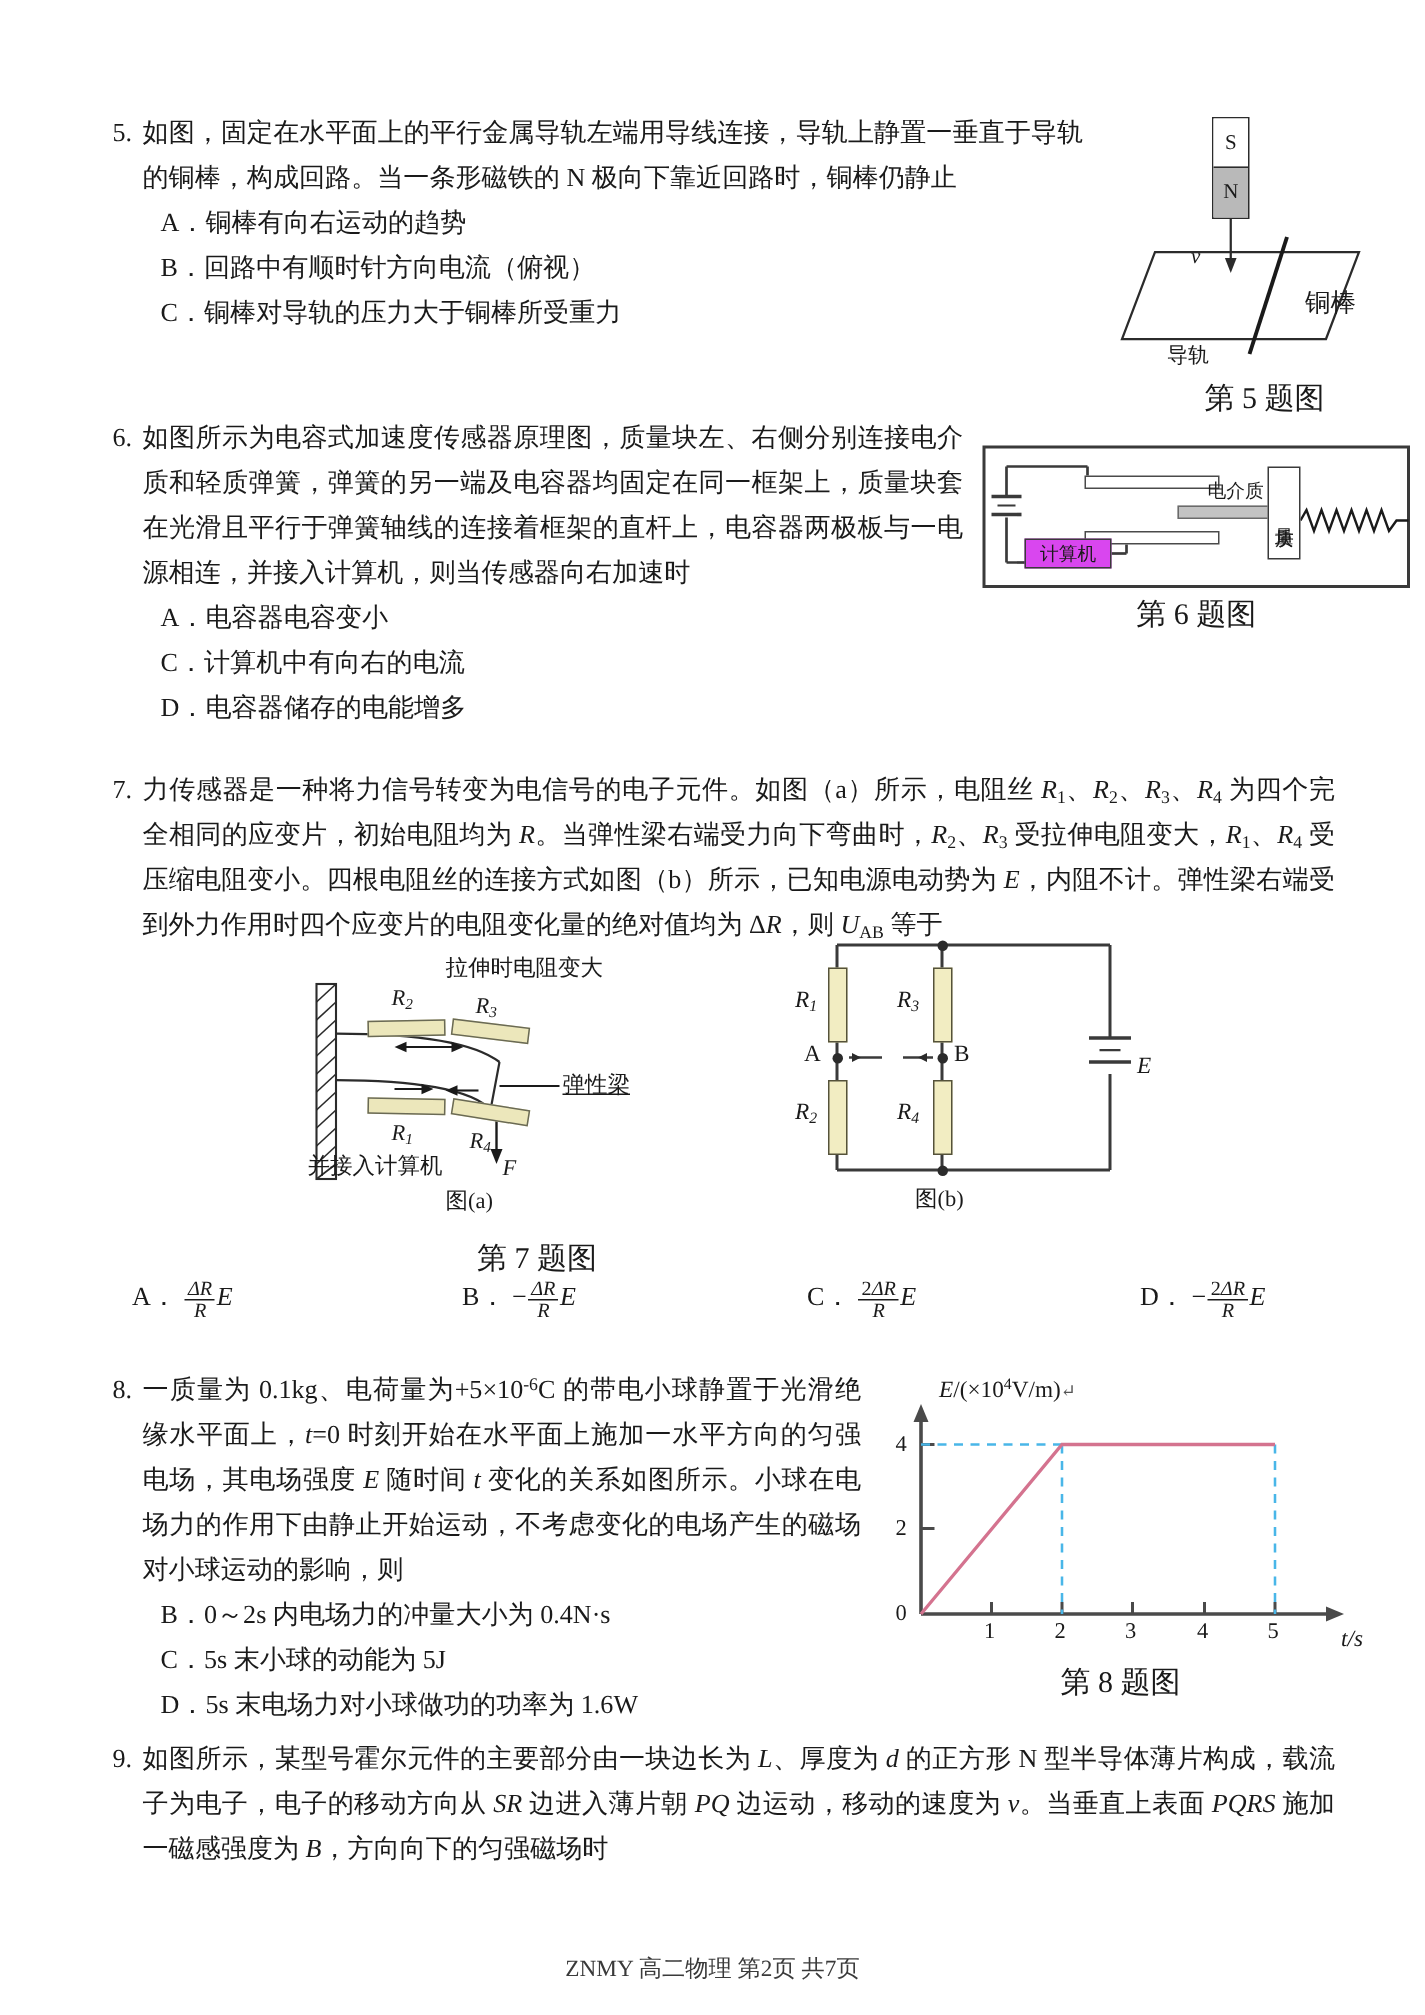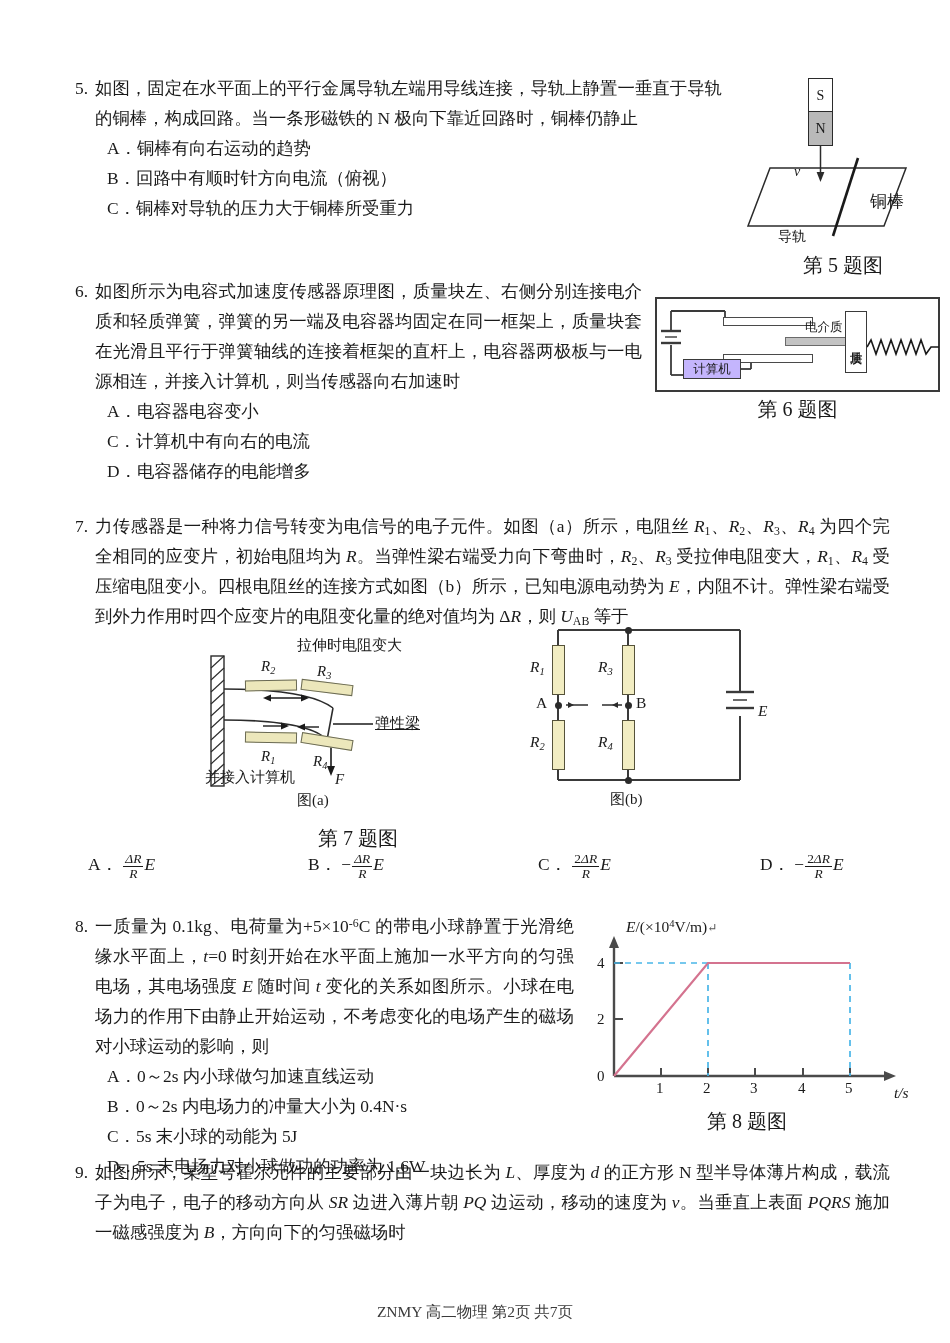--- a/index.html
+++ b/index.html
@@ -103,21 +103,21 @@
     border: 1.2px solid #6a6a6a; box-sizing: border-box;
   }
   #fig6 .massbox {
     position: absolute; border: 1.8px solid #3a3a3a; background: #fff;
     box-sizing: border-box; display: flex; align-items: center; justify-content: center;
   }
   #fig6 .vtext {
     writing-mode: vertical-rl; font-size: 12.5px; letter-spacing: 0px; line-height: 1;
   }
   #fig6 .compbox {
-    position: absolute; border: 1.8px solid #3a3a3a; background: #c4b5fd;
+    position: absolute; border: 1.8px solid #3a3a3a; background: #d946ef;
     box-sizing: border-box; display: flex; align-items: center; justify-content: center;
     font-size: 12.5px;
   }
   #fig6 .dlabel { position: absolute; font-size: 12.5px; }
 
   
   #fig7a { position: absolute; left: 205px; top: 636px; width: 300px; height: 180px; }
   #fig7a .gauge {
     position: absolute; background: #ece7bb; border: 1.3px solid #6a6a55;
     box-sizing: border-box; height: 11px;
@@ -351,21 +351,20 @@
       <span>−</span><span class="frac">
         <span class="nu">2<i>ΔR</i></span><span class="de"><i>R</i></span>
       </span><i>E</i>
     </div>
   </div>
 
   <div class="q" id="q8" style="left:62px; top:912px; width:512px;">
     <span class="num">8.</span>
     <div class="body">
       <div class="stem">一质量为 0.1kg、电荷量为+5×10<sup>-6</sup>C 的带电小球静置于光滑绝缘水平面上，<i>t</i>=0 时刻开始在水平面上施加一水平方向的匀强电场，其电场强度 <i>E</i> 随时间 <i>t</i> 变化的关系如图所示。小球在电场力的作用下由静止开始运动，不考虑变化的电场产生的磁场对小球运动的影响，则</div>
-      <div class="opt">A．0～2s 内小球做匀加速直线运动</div>
       <div class="opt">B．0～2s 内电场力的冲量大小为 0.4N·s</div>
       <div class="opt">C．5s 末小球的动能为 5J</div>
       <div class="opt">D．5s 末电场力对小球做功的功率为 1.6W</div>
     </div>
   </div>
 
   <div id="fig8">
 
     <div class="axlabel" style="left:34px; top:0px;">
       <i>E</i>/(×10<sup>4</sup>V/m)<span style="font-size:12px;color:#555;">↵</span>

